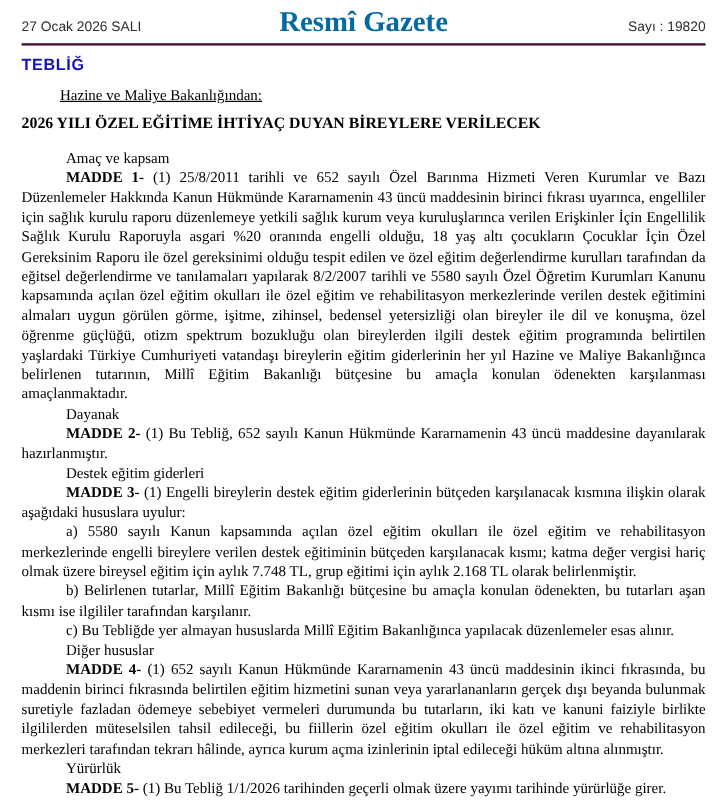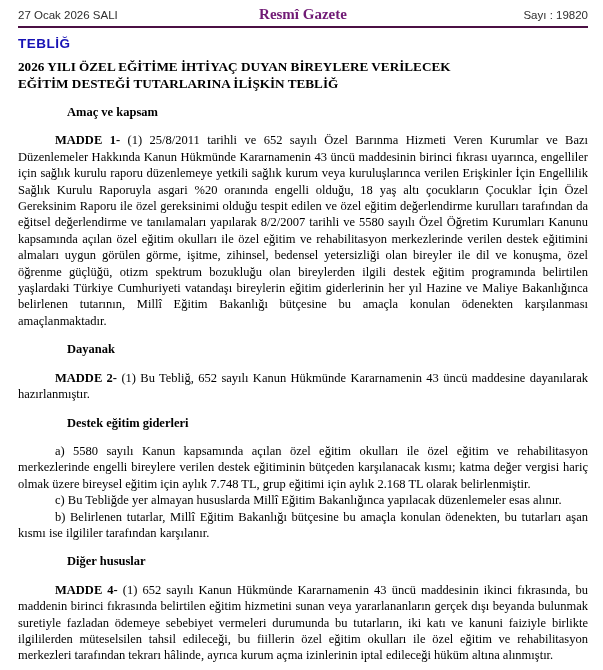--- a/index.html
+++ b/index.html
@@ -20,21 +20,21 @@
     padding: 6px 0 3px 0;
   }
   .masthead .date {
     justify-self: start;
     font-family: "Liberation Sans", sans-serif;
     font-size: 11.5px; color: #2e2e2e;
   }
   .masthead .gazette {
     justify-self: center;
     font-family: "Liberation Serif", serif;
-    font-weight: bold; font-size: 15px; color: #701a75;
+    font-weight: bold; font-size: 24px; color: #0369a1;
   }
   .masthead .issue {
     justify-self: end;
     font-family: "Liberation Sans", sans-serif;
     font-size: 11.5px; color: #2e2e2e;
   }
   .rule { border-bottom: 2px solid #4b1044; height: 0; }
 
   .banner {
     margin-top: 8px;
@@ -58,56 +58,57 @@
     font-size: 13.2px;
     line-height: 16.5px;
   }
 
   .bodytext {
     margin-top: 12px;
     font-size: 12.5px;
     line-height: 16.4px;
     text-align: justify;
   }
-  .heading { font-weight: bold; text-indent: 37px; margin: 12px; }
+  .heading { font-weight: normal; text-indent: 37px; margin: 0; }
   .para    { margin: 0; text-indent: 37px; }
   .lead    { font-weight: bold; }
 </style>
 </head>
 <body>
 
 <div class="page">
 
   <div class="masthead">
     <span class="date">27 Ocak 2026 SALI</span>
     <span class="gazette">Resmî Gazete</span>
     <span class="issue">Sayı : 19820</span>
   </div>
   <div class="rule"></div>
 
   <div class="banner">TEBLİĞ</div>
 
+  <div class="authority"><span class="u">Hazine ve Maliye Bakanlığından:</span></div>
 
   <div class="doc-title">
     <div>2026 YILI ÖZEL EĞİTİME İHTİYAÇ DUYAN BİREYLERE VERİLECEK</div>
-    <div>EĞİTİM DESTEĞİ TUTARLARINA İLİŞKİN TEBLİĞ</div>
   </div>
 
   <div class="bodytext">
 
     <p class="heading">Amaç ve kapsam</p>
     <p class="para"><span class="lead">MADDE 1-</span> <span>(1) 25/8/2011 tarihli ve 652 sayılı Özel Barınma Hizmeti Veren Kurumlar ve Bazı Düzenlemeler Hakkında Kanun Hükmünde Kararnamenin 43 üncü maddesinin birinci fıkrası uyarınca, engelliler için sağlık kurulu raporu düzenlemeye yetkili sağlık kurum veya kuruluşlarınca verilen Erişkinler İçin Engellilik Sağlık Kurulu Raporuyla asgari %20 oranında engelli olduğu, 18 yaş altı çocukların Çocuklar İçin Özel Gereksinim Raporu ile özel gereksinimi olduğu tespit edilen ve özel eğitim değerlendirme kurulları tarafından da eğitsel değerlendirme ve tanılamaları yapılarak 8/2/2007 tarihli ve 5580 sayılı Özel Öğretim Kurumları Kanunu kapsamında açılan özel eğitim okulları ile özel eğitim ve rehabilitasyon merkezlerinde verilen destek eğitimini almaları uygun görülen görme, işitme, zihinsel, bedensel yetersizliği olan bireyler ile dil ve konuşma, özel öğrenme güçlüğü, otizm spektrum bozukluğu olan bireylerden ilgili destek eğitim programında belirtilen yaşlardaki Türkiye Cumhuriyeti vatandaşı bireylerin eğitim giderlerinin her yıl Hazine ve Maliye Bakanlığınca belirlenen tutarının, Millî Eğitim Bakanlığı bütçesine bu amaçla konulan ödenekten karşılanması amaçlanmaktadır.</span></p>
 
     <p class="heading">Dayanak</p>
     <p class="para"><span class="lead">MADDE 2-</span> <span>(1) Bu Tebliğ, 652 sayılı Kanun Hükmünde Kararnamenin 43 üncü maddesine dayanılarak hazırlanmıştır.</span></p>
 
     <p class="heading">Destek eğitim giderleri</p>
+    <p class="para"><span class="lead">MADDE 3-</span> <span>(1) Engelli bireylerin destek eğitim giderlerinin bütçeden karşılanacak kısmına ilişkin olarak aşağıdaki hususlara uyulur:</span></p>
     <p class="para">a) 5580 sayılı Kanun kapsamında açılan özel eğitim okulları ile özel eğitim ve rehabilitasyon merkezlerinde engelli bireylere verilen destek eğitiminin bütçeden karşılanacak kısmı; katma değer vergisi hariç olmak üzere bireysel eğitim için aylık 7.748 TL, grup eğitimi için aylık 2.168 TL olarak belirlenmiştir.</p>
+    <p class="para">b) Belirlenen tutarlar, Millî Eğitim Bakanlığı bütçesine bu amaçla konulan ödenekten, bu tutarları aşan kısmı ise ilgililer tarafından karşılanır.</p>
     <p class="para">c) Bu Tebliğde yer almayan hususlarda Millî Eğitim Bakanlığınca yapılacak düzenlemeler esas alınır.</p>
-    <p class="para">b) Belirlenen tutarlar, Millî Eğitim Bakanlığı bütçesine bu amaçla konulan ödenekten, bu tutarları aşan kısmı ise ilgililer tarafından karşılanır.</p>
 
     <p class="heading">Diğer hususlar</p>
     <p class="para"><span class="lead">MADDE 4-</span> <span>(1) 652 sayılı Kanun Hükmünde Kararnamenin 43 üncü maddesinin ikinci fıkrasında, bu maddenin birinci fıkrasında belirtilen eğitim hizmetini sunan veya yararlananların gerçek dışı beyanda bulunmak suretiyle fazladan ödemeye sebebiyet vermeleri durumunda bu tutarların, iki katı ve kanuni faiziyle birlikte ilgililerden müteselsilen tahsil edileceği, bu fiillerin özel eğitim okulları ile özel eğitim ve rehabilitasyon merkezleri tarafından tekrarı hâlinde, ayrıca kurum açma izinlerinin iptal edileceği hüküm altına alınmıştır.</span></p>
 
     <p class="heading">Yürürlük</p>
     <p class="para"><span class="lead">MADDE 5-</span> <span>(1) Bu Tebliğ 1/1/2026 tarihinden geçerli olmak üzere yayımı tarihinde yürürlüğe girer.</span></p>
 
   </div>
 </div>
 

